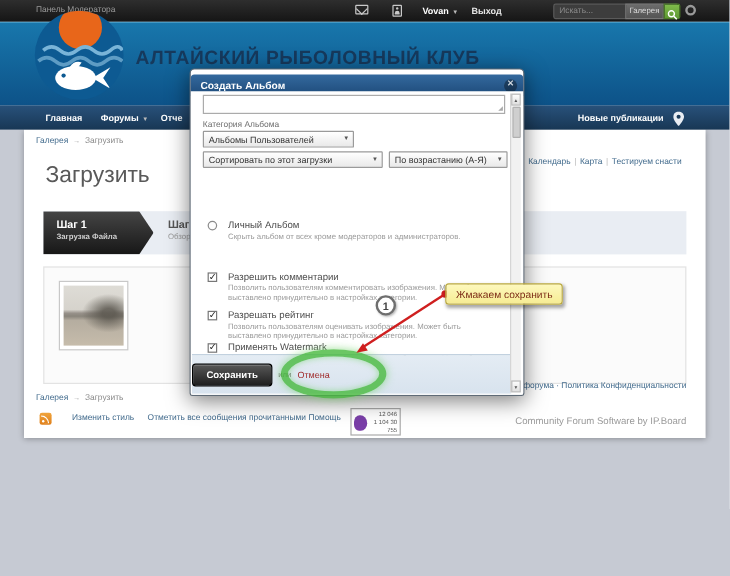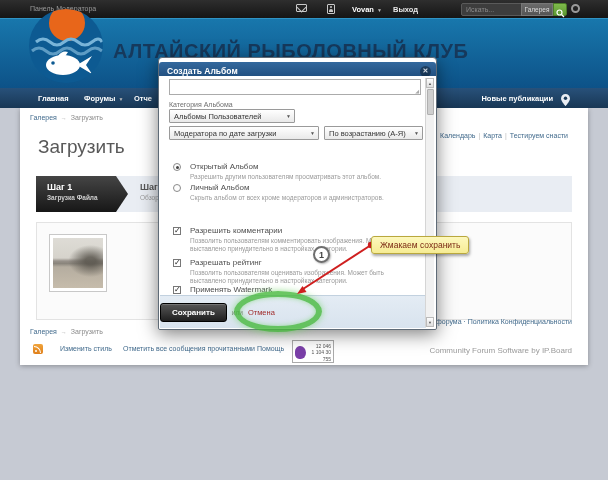--- a/index.html
+++ b/index.html
@@ -28,21 +28,21 @@
   .scopechip { position:absolute; left:521px; top:2.5px; width:32px; height:13px; background:linear-gradient(#6b6b6b,#555);
      border:1px solid #777; color:#ddd; font-size:6.5px; line-height:12px; text-align:center; }
   .searchbtn { position:absolute; left:553px; top:2.5px; width:14px; height:13px;
      background:linear-gradient(#7fbb4b,#5f9a33); border:1px solid #4c7d28; border-radius:0 2px 2px 0; }
   .gear { position:absolute; left:571px; top:4px; width:9px; height:9px; border:2.2px solid #9a9a9a; border-radius:50%; }
 
   
   .header { position:absolute; left:0; top:18px; width:608px; height:70px;
             background:linear-gradient(#1877ac,#0d5288); border-top:1px solid #2f93c4; z-index:2; }
   .logo { position:absolute; left:28px; top:8px; z-index:4; }
-  .sitetitle { position:absolute; left:113px; top:21px; font-size:20px; font-weight:bold;
+  .sitetitle { position:absolute; left:113px; top:21px; font-size:16px; font-weight:bold;
                color:#16395c; letter-spacing:.5px; white-space:nowrap; }
 
   
   .navbar { position:absolute; left:0; top:88px; width:608px; height:20px;
             background:linear-gradient(#28517a,#183755); z-index:2; }
   .nav-item { position:absolute; top:6px; font-size:7.5px; font-weight:bold; color:#fff; white-space:nowrap; }
   .nav-right { position:absolute; top:6px; font-size:7.5px; font-weight:bold; color:#fff; }
   .pin { position:absolute; left:561px; top:4px; }
 
   
@@ -267,33 +267,28 @@
     <div class="m-body">
       <div class="m-textarea">
         <span class="m-resize">◢</span>
       </div>
       <div class="m-label">Категория Альбома</div>
       <div class="m-select sel-cat">
         <span>Альбомы Пользователей</span>
         <span class="sel-caret">▼</span>
       </div>
       <div class="m-select sel-sort">
-        <span>Модератора по дате загрузки</span>
+        <span>Сортировать по этот загрузки</span>
         <span class="sel-caret">▼</span>
       </div>
       <div class="m-select sel-order">
         <span>По возрастанию (А-Я)</span>
         <span class="sel-caret">▼</span>
       </div>
 
-      <div class="opt" style="top:86px">
-        <span class="ctl rb on"></span>
-        <div class="opt-t">Открытый Альбом</div>
-        <div class="opt-d">Разрешить другим пользователям просматривать этот альбом.</div>
-      </div>
       <div class="opt" style="top:107px">
         <span class="ctl rb"></span>
         <div class="opt-t">Личный Альбом</div>
         <div class="opt-d">Скрыть альбом от всех кроме модераторов и администраторов.</div>
       </div>
 
       <div class="opt" style="top:150px">
         <span class="ctl cb on"></span>
         <div class="opt-t">Разрешить комментарии</div>
         <div class="opt-d">Позволить пользователям комментировать изображения. Может быть выставлено принудительно в настройках категории.</div>

